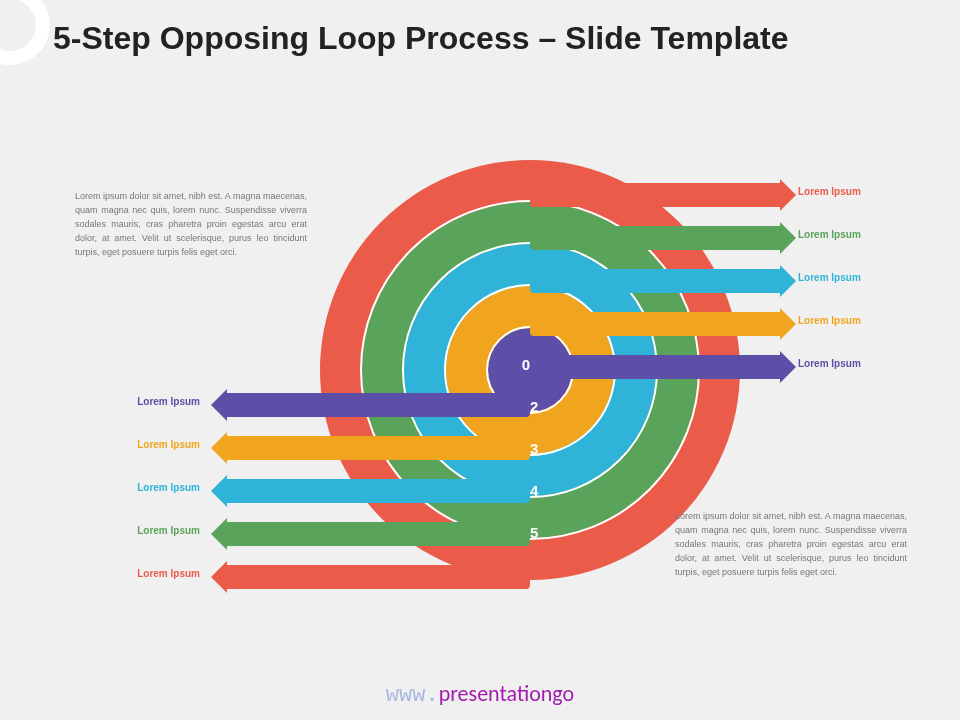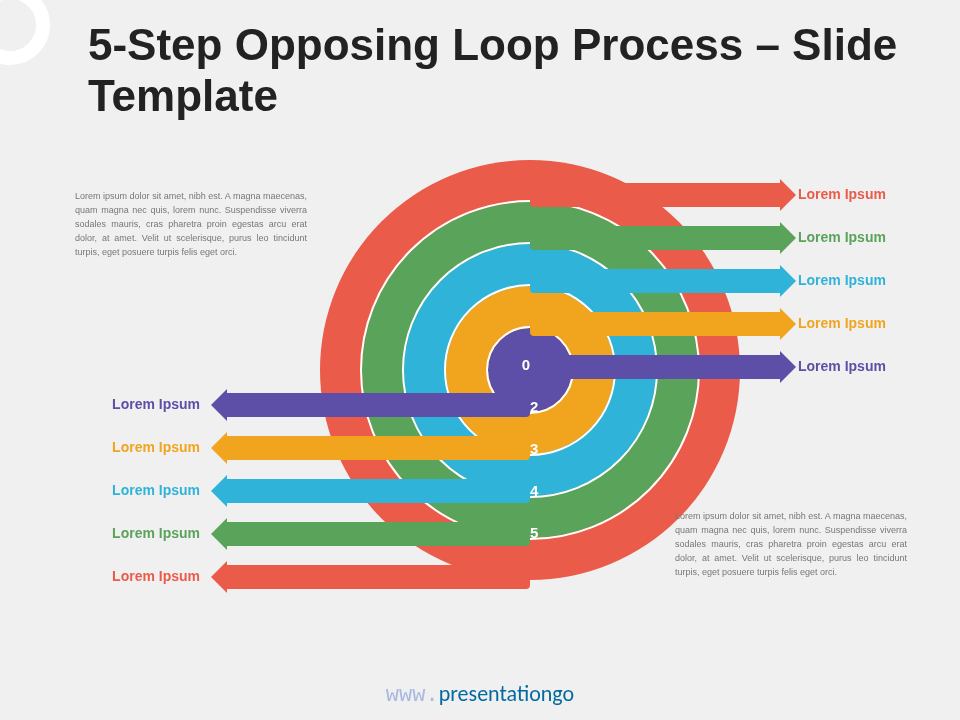--- a/index.html
+++ b/index.html
@@ -1,18 +1,18 @@
 <!DOCTYPE html>
 <html><head>
 <meta charset="utf-8">
 <style>
 *{margin:0;padding:0;box-sizing:border-box;}
 body{width:960px;height:720px;background:#f0f0f0;font-family:Arial,Helvetica,sans-serif;position:relative;overflow:hidden;}
 .watermark-o{position:absolute;left:-30px;top:-15px;width:80px;height:80px;border:14px solid #fff;border-radius:50%;}
-.slide-title{position:absolute;left:88px;top:20px;font-size:44px;font-weight:700;color:#222;line-height:1.15;}
+.slide-title{position:absolute;left:53px;top:20px;font-size:32px;font-weight:700;color:#222;line-height:1.15;}
 .desc{position:absolute;width:232px;font-size:9px;line-height:1.55;color:#777;text-align:justify;}
 .desc.top-left{left:75px;top:190px;}
 .desc.bottom-right{left:675px;top:510px;}
 .diagram{position:absolute;left:320px;top:160px;width:420px;height:420px;}
 .ring{position:absolute;border-radius:50%;}
 .ring.r5{left:0;top:0;width:420px;height:420px;background:#ea5b4a;}
 .ring.r4{left:42px;top:42px;width:336px;height:336px;background:#5aa35a;}
 .ring.r3{left:84px;top:84px;width:252px;height:252px;background:#2fb3d8;}
 .ring.r2{left:126px;top:126px;width:168px;height:168px;background:#f1a51e;}
 .ring.r1{left:168px;top:168px;width:84px;height:84px;background:#5d4ea7;}
@@ -21,26 +21,26 @@
 .sep.s2{left:82px;top:82px;width:256px;height:256px;}
 .sep.s3{left:124px;top:124px;width:172px;height:172px;}
 .sep.s4{left:166px;top:166px;width:88px;height:88px;}
 .ring-num{position:absolute;color:#fff;font-weight:700;font-size:15px;width:40px;text-align:center;}
 .arrow-r{position:absolute;height:24px;}
 .arrow-r .bar{position:absolute;left:0;top:0;height:100%;border-radius:4px 0 0 4px;}
 .arrow-r .head{position:absolute;right:-14px;top:-4px;width:0;height:0;border-top:16px solid transparent;border-bottom:16px solid transparent;}
 .arrow-l{position:absolute;height:24px;}
 .arrow-l .bar{position:absolute;right:0;top:0;height:100%;border-radius:0 4px 4px 0;}
 .arrow-l .head{position:absolute;left:-14px;top:-4px;width:0;height:0;border-top:16px solid transparent;border-bottom:16px solid transparent;}
-.label{position:absolute;font-weight:700;font-size:14px;}
+.label{position:absolute;font-weight:700;font-size:10px;}
 .label.right{left:798px;}
 .label.left{text-align:right;width:120px;}
 .footer{position:absolute;bottom:12px;width:100%;text-align:center;font-size:22px;color:#ccc;font-family:Calibri,Arial,sans-serif;}
 .footer .c1{color:#aab9e0;font-family:Liberation Mono, monospace;}
-.footer .c2{color:#0369a1;}
+.footer .c2{color:#a21caf;}
 </style>
 </head>
 <body>
 
 <div class="watermark-o"></div>
 <h1 class="slide-title">5-Step Opposing Loop Process – Slide Template</h1>
 
 <p class="desc top-left">Lorem ipsum dolor sit amet, nibh est. A magna maecenas, quam magna nec quis, lorem nunc. Suspendisse viverra sodales mauris, cras pharetra proin egestas arcu erat dolor, at amet. Velit ut scelerisque, purus leo tincidunt turpis, eget posuere turpis felis eget orci.</p>
 
 <div class="diagram">

